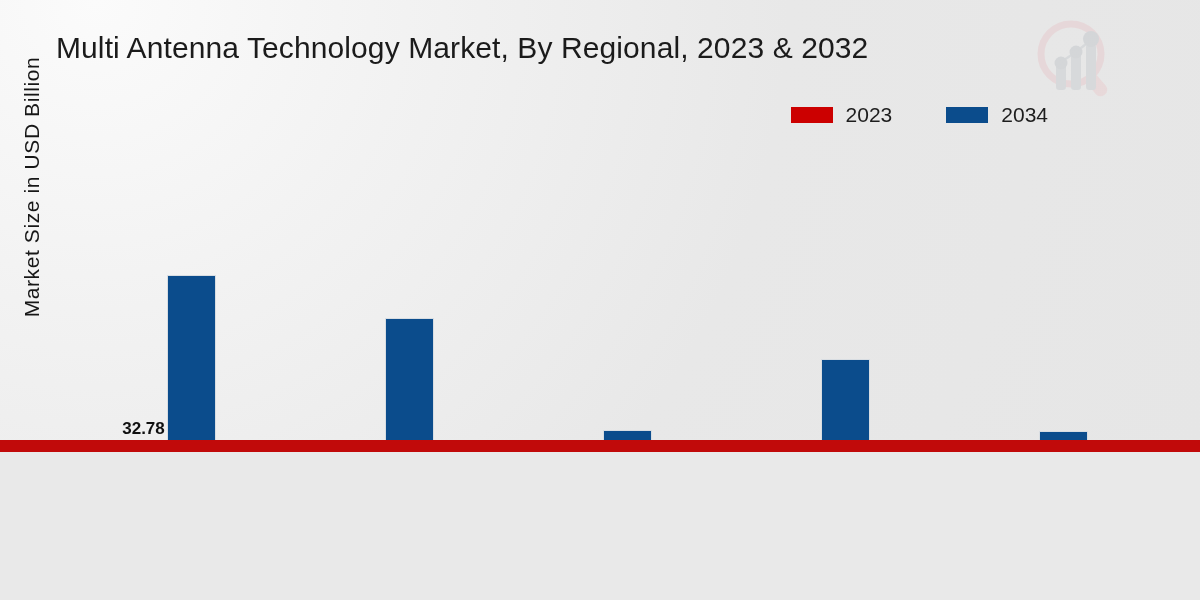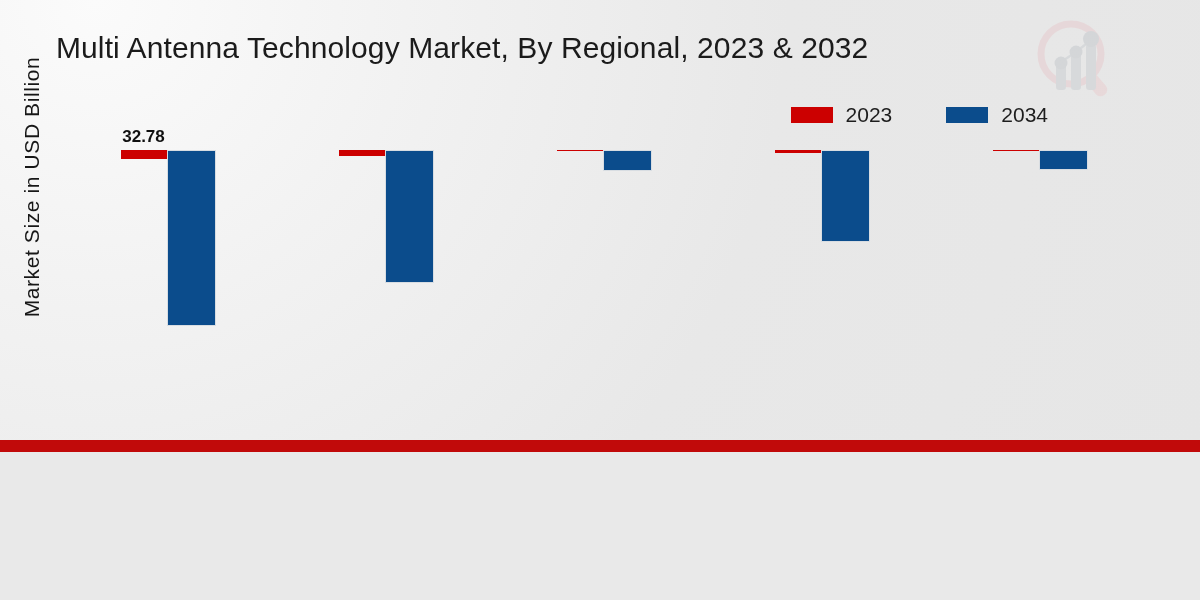--- a/index.html
+++ b/index.html
@@ -56,21 +56,21 @@
   #plot-area {
     position:absolute; left:60px; top:150px;
     width:1080px; height:301px;
   }
   #baseline {
     position:absolute; left:0; bottom:0; width:1080px; height:0;
     border-top:2px dashed #3a3a3a;
   }
   .group {
     position:absolute; bottom:0;
-    display:flex; justify-content:center;
+    display:flex; align-items:flex-end; justify-content:center;
     height:301px;
   }
   .tick {
     position:absolute; bottom:-9px; left:50%; margin-left:-1px;
     width:1px; height:9px; background:#5a5a5a;
   }
   .bar { display:block; position:relative; }
   .bar-2023 { background:#cc0000; width:46px; }
   .bar-2032 { background:#0b4c8c; width:49px; border:1px solid #d8dde2; }
   .bar-label {

